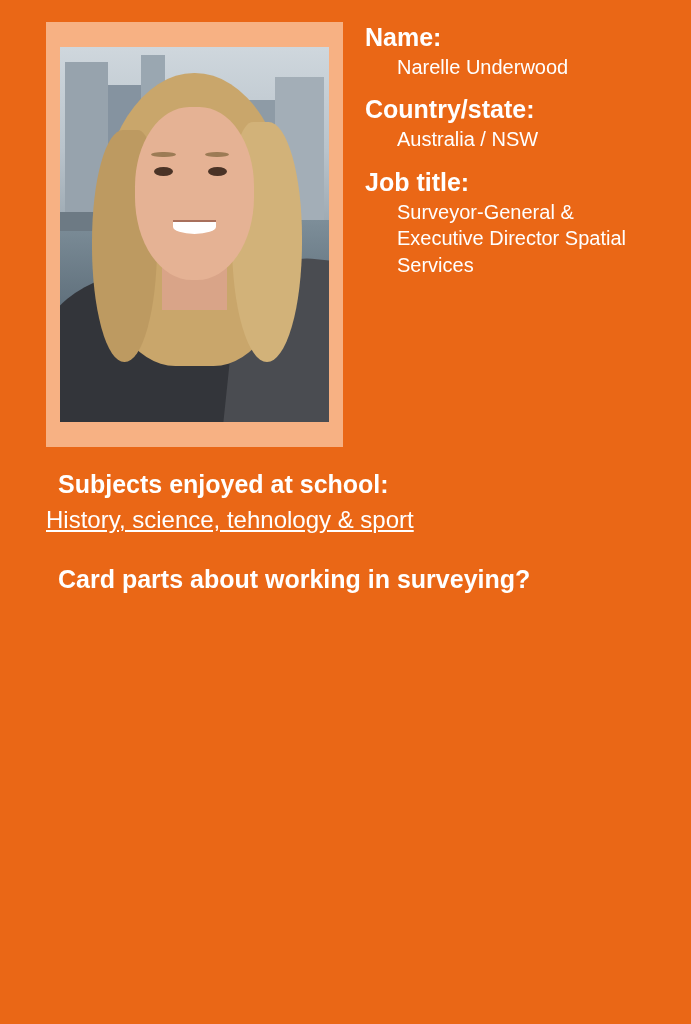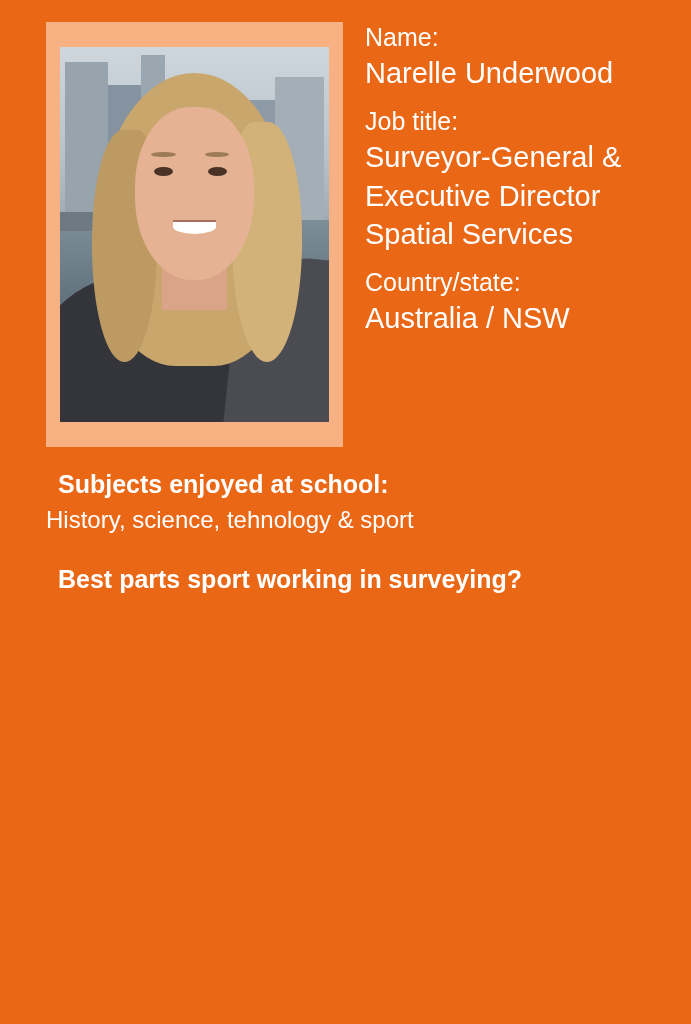--- a/index.html
+++ b/index.html
@@ -153,45 +153,47 @@
   }
   .info {
     flex: 1 1 auto;
     padding-left: 22px;
     color: #ffffff;
     box-sizing: border-box;
   }
   .field { margin-bottom: 14px; }
   .field-label {
     font-size: 25px;
-    font-weight: normal;
+    font-weight: bold;
     line-height: 1.2;
     margin-bottom: 2px;
   }
   .field-value {
-    font-size: 29px;
+    font-size: 20px;
     font-weight: normal;
     line-height: 1.32;
+    margin-left: 32px;
   }
   .lower {
     padding: 22px 44px 0 46px;
     color: #ffffff;
     box-sizing: border-box;
   }
   .block { margin-bottom: 26px; }
   .block-label {
     font-size: 25px;
     font-weight: bold;
     line-height: 1.25;
     margin-bottom: 3px;
     margin-left: 12px;
   }
   .block-value {
     font-size: 24px;
     line-height: 1.45;
+    text-decoration: underline;
   }
 </style>
 </head>
 <body>
 
 <div class="card">
 
 
   <div class="top-row">
 
@@ -222,38 +224,38 @@
     </div>
 
     <div class="info">
 
       <div class="field">
         <div class="field-label">Name:</div>
         <div class="field-value">Narelle Underwood</div>
       </div>
 
       <div class="field">
+        <div class="field-label">Country/state:</div>
+        <div class="field-value">Australia / NSW</div>
+      </div>
+
+      <div class="field">
         <div class="field-label">Job title:</div>
         <div class="field-value">Surveyor-General &amp; Executive Director Spatial Services</div>
-      </div>
-
-      <div class="field">
-        <div class="field-label">Country/state:</div>
-        <div class="field-value">Australia / NSW</div>
       </div>
 
     </div>
   </div>
 
   <div class="lower">
 
     <div class="block">
       <div class="block-label">Subjects enjoyed at school:</div>
       <div class="block-value">History, science, tehnology &amp; sport</div>
     </div>
 
     <div class="block">
-      <div class="block-label">Best parts sport working in surveying?</div>
+      <div class="block-label">Card parts about working in surveying?</div>
     </div>
 
   </div>
 
 </div>
 
 </body></html>

